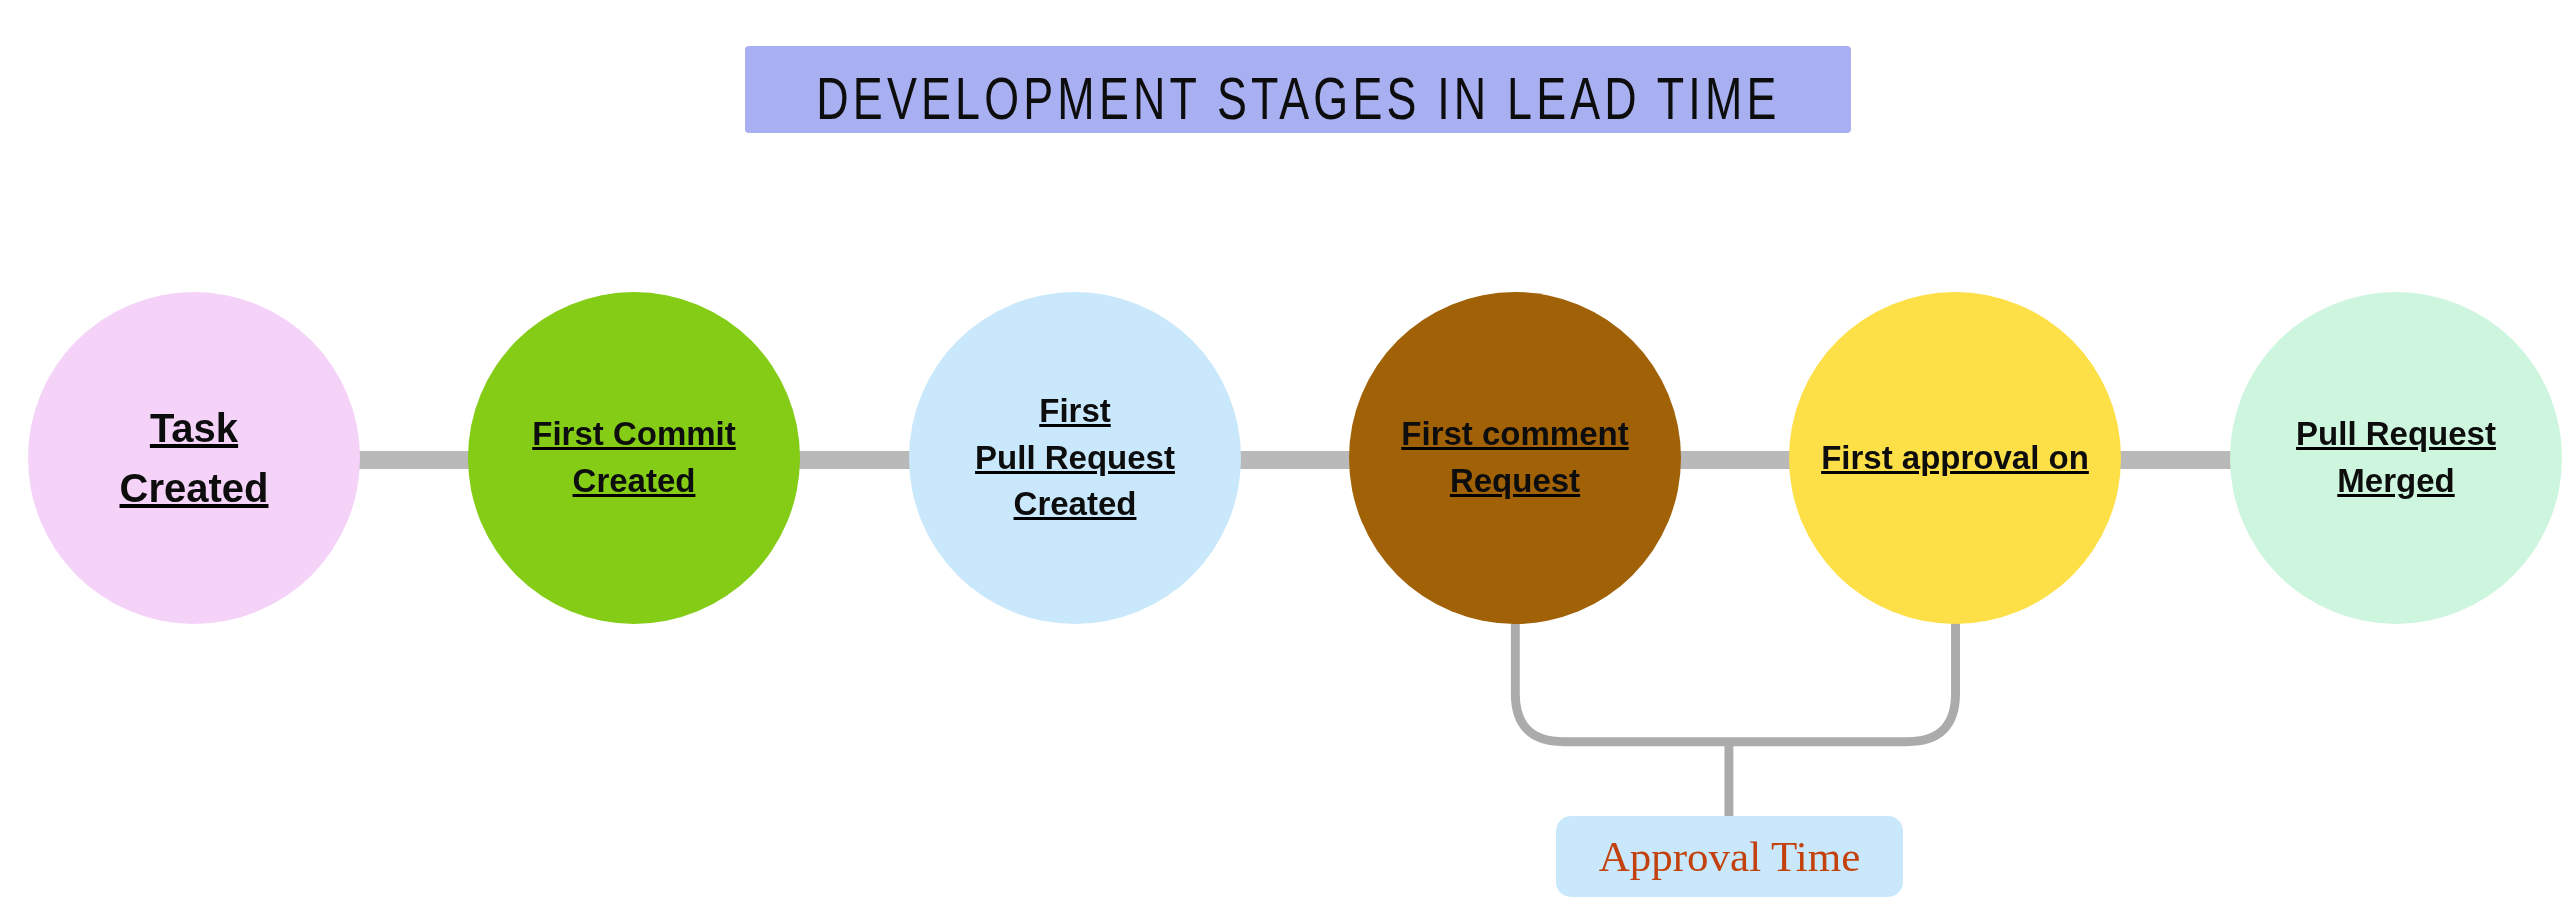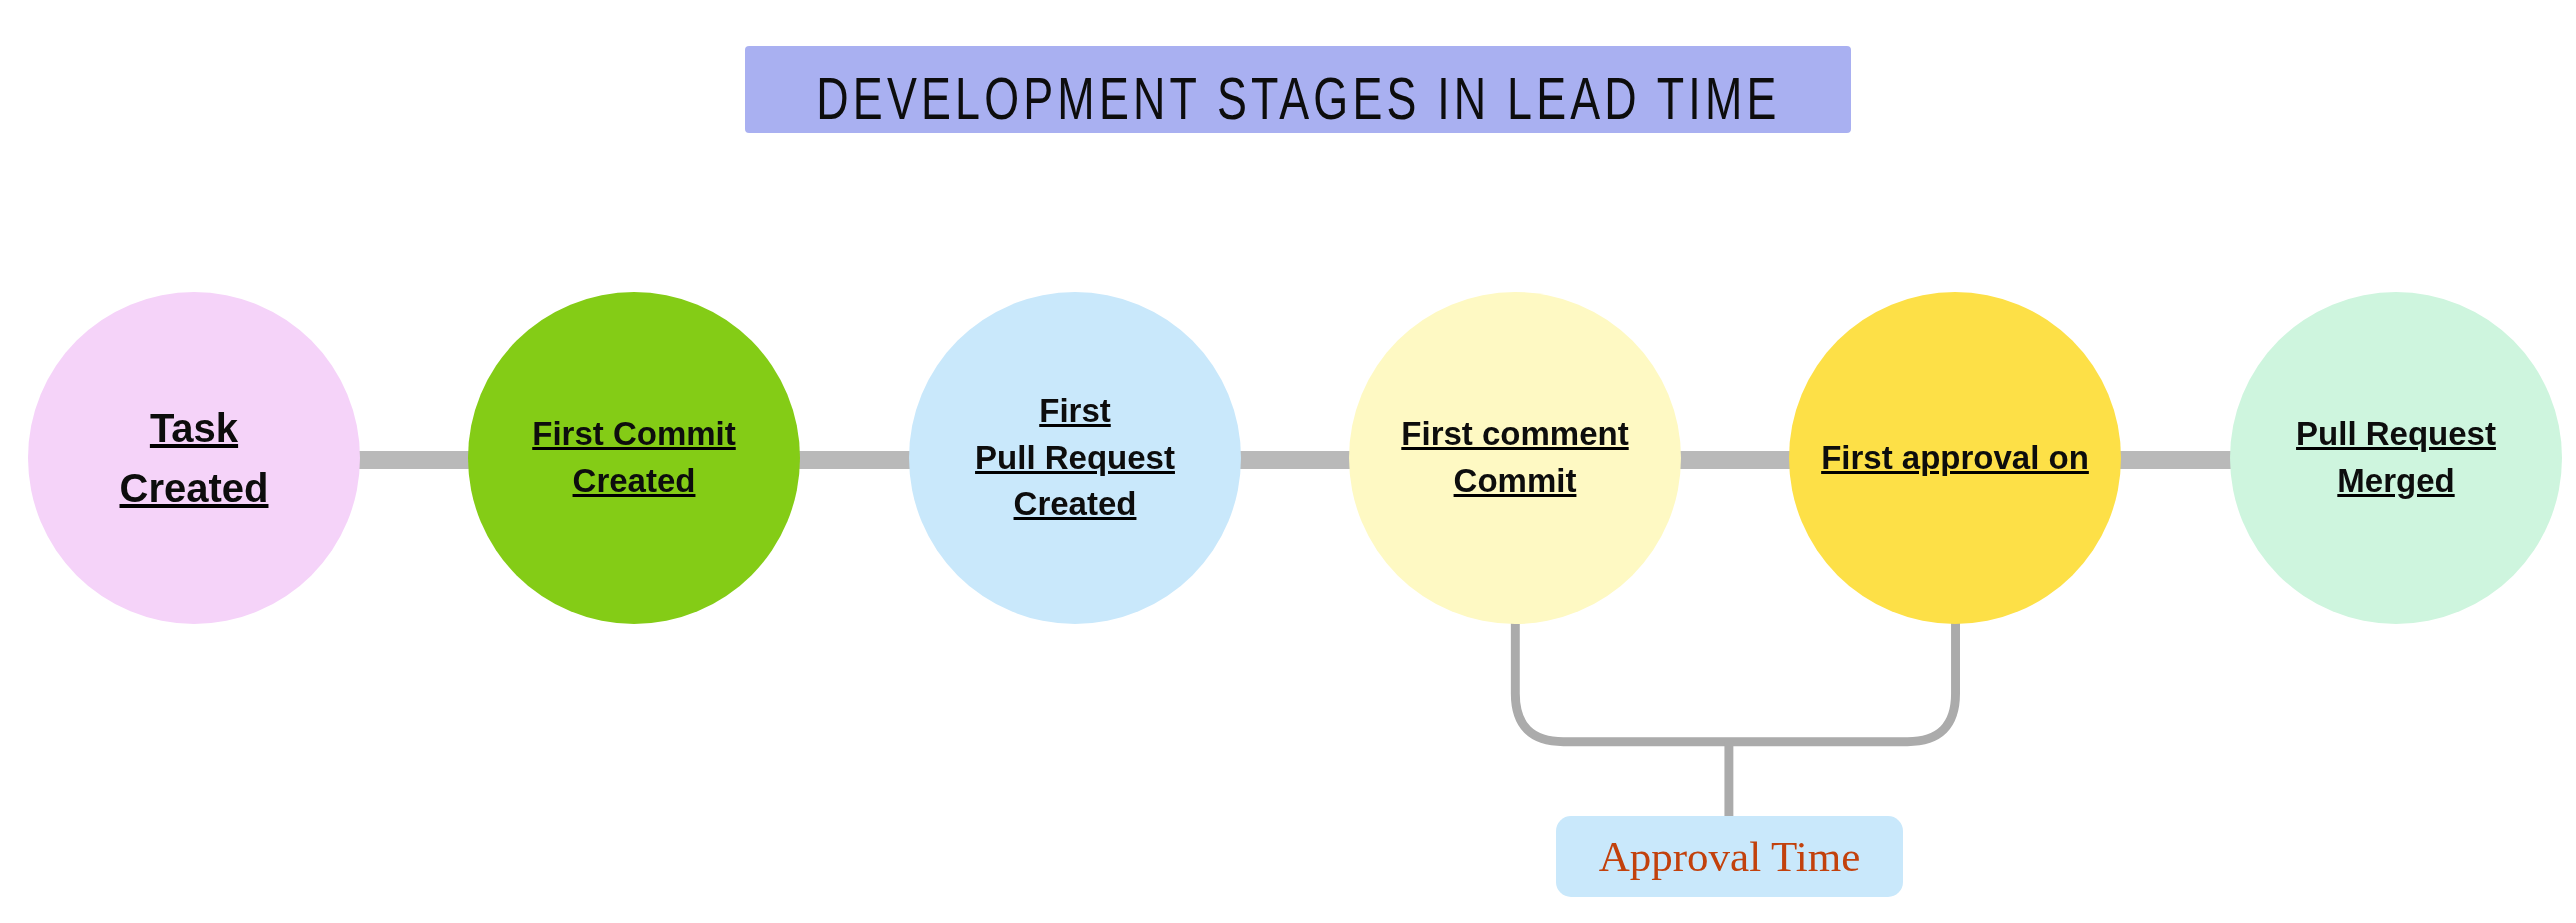--- a/index.html
+++ b/index.html
@@ -73,21 +73,21 @@
     font-size: 33px;
     line-height: 1.42;
     color: #0D0D0D;
   }
   .stage .label span { display: block; white-space: nowrap; }
 
   .stage-0 { left: 28px;   background: #F5D3F9; }
   .stage-0 .label { font-size: 40px; line-height: 1.5; }
   .stage-1 { left: 468px;  background: #84cc16; }
   .stage-2 { left: 909px; background: #C9E8FB; }
-  .stage-3 { left: 1349px; background: #fef9c3; }
+  .stage-3 { left: 1349px; background: #a16207; }
   .stage-4 { left: 1789px; background: #fde047; }
   .stage-5 { left: 2230px; background: #CEF5DE; }
 
   
   .annotation-box {
     position: absolute;
     left: 1556px;
     top: 816px;
     width: 347px;
     height: 81px;
@@ -138,21 +138,21 @@
     <div class="label">
       <span>First</span>
       <span>Pull Request</span>
       <span>Created</span>
     </div>
   </div>
 
   <div class="stage stage-3">
     <div class="label">
       <span>First comment</span>
-      <span>Commit</span>
+      <span>Request</span>
     </div>
   </div>
 
   <div class="stage stage-4">
     <div class="label">
       <span>First approval on</span>
     </div>
   </div>
 
   <div class="stage stage-5">

